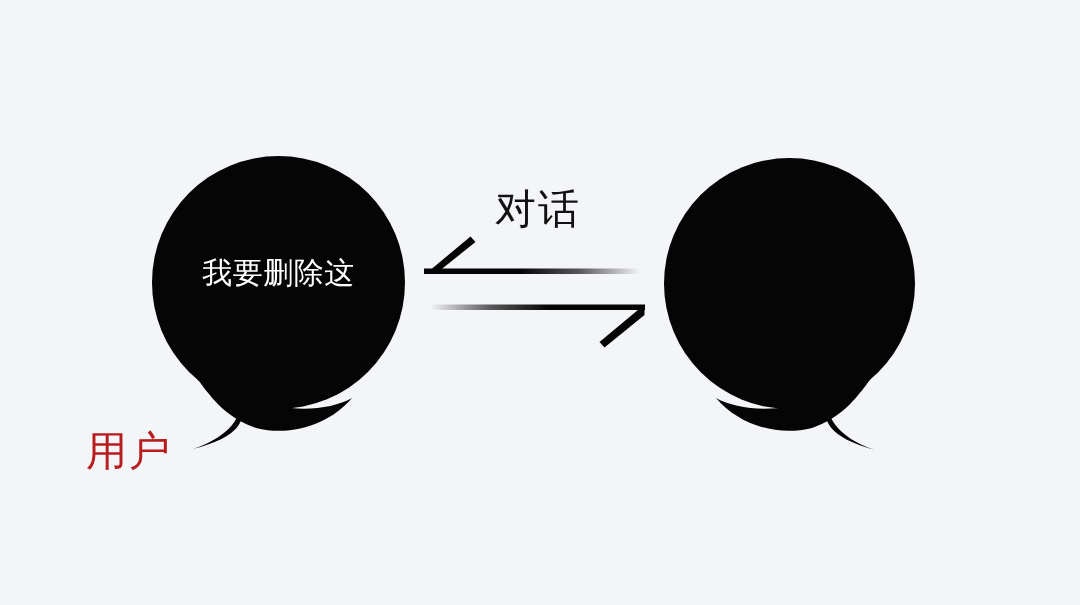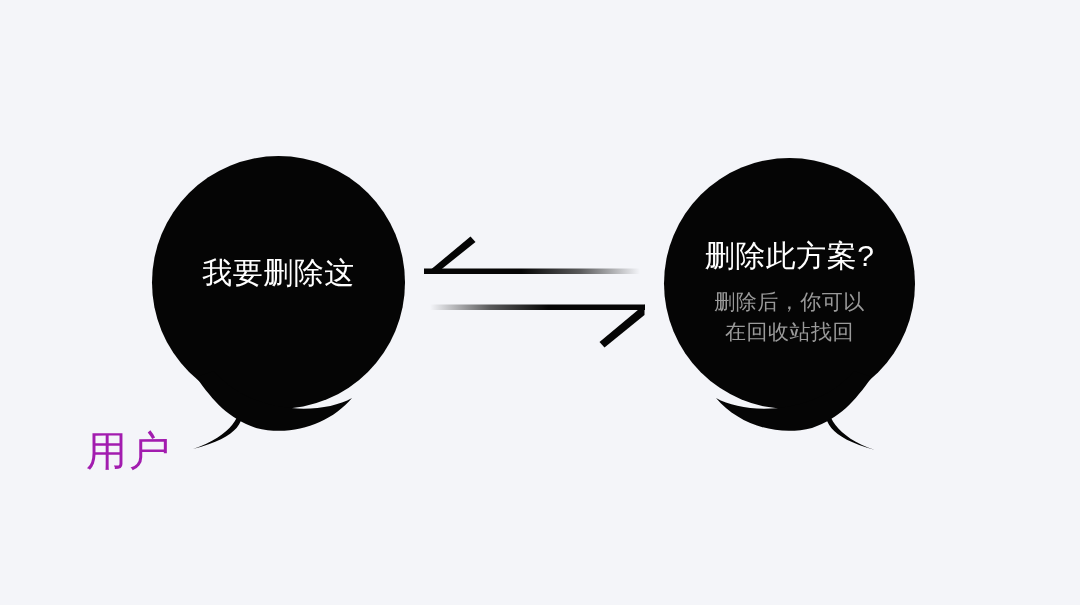--- a/index.html
+++ b/index.html
@@ -80,21 +80,21 @@
     color: #111111;
     letter-spacing: 2px;
     white-space: nowrap;
     user-select: none;
   }
 
   
   .actor-caption {
     position: absolute;
     font-size: 41px;
-    color: #a21caf;
+    color: #b91c1c;
     letter-spacing: 2px;
     white-space: nowrap;
     user-select: none;
   }
   #caption-user {
     left: 86px;
     top: 424px;
   }
   #caption-product {
     left: 898px;
@@ -152,24 +152,18 @@
     <g>
       <rect x="430" y="304.5" width="215" height="5.5" fill="url(#fadeLeft)"></rect>
       <path d="M 644.5 304.5 L 599.5 342 L 604.5 347.5 L 644.5 315 Z" fill="#050505"></path>
     </g>
   </svg>
 
   <div class="bubble-text" id="user-bubble-text">
     <span>我要删除这</span><br>
   </div>
 
-  <div id="product-bubble-block">
-    <div id="product-bubble-title">删除此方案?</div>
-    <div id="product-bubble-subtitle">
-      <span class="sub-line">删除后，你可以</span>
-      <span class="sub-line">在回收站找回</span>
-    </div>
-  </div>
 
+  <div id="conversation-label">对话</div>
 
   <div class="actor-caption" id="caption-user">用户</div>
 
 </div>
 
 </body></html>

